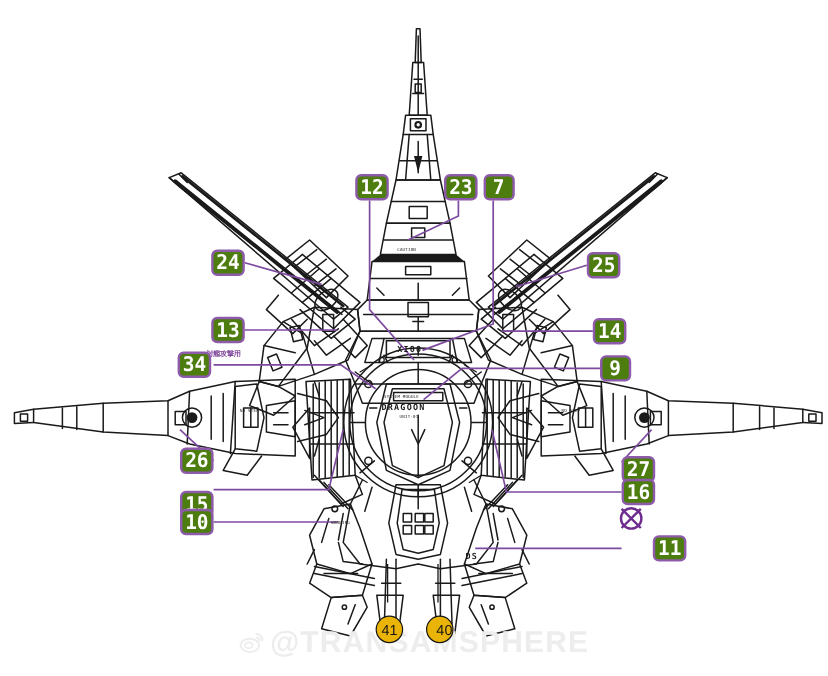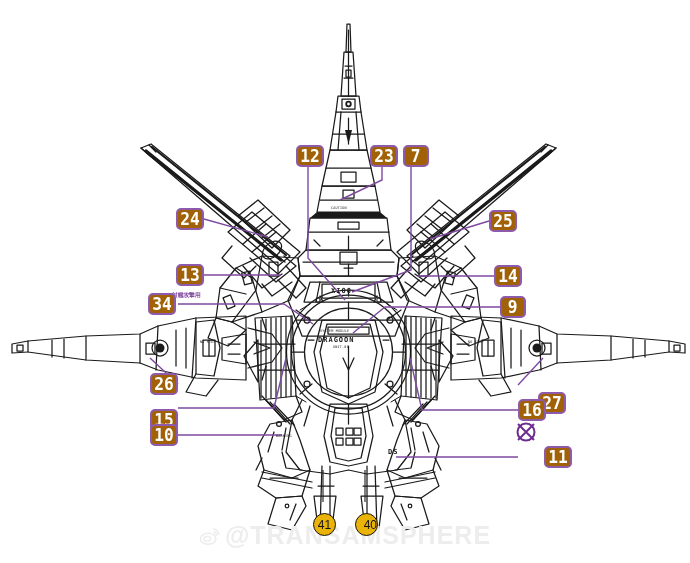--- a/index.html
+++ b/index.html
@@ -12,21 +12,21 @@
   svg.layer{position:absolute;left:0;top:0;width:690px;height:563px;overflow:visible;}
 
   
   .callout{
     position:absolute;
     box-sizing:border-box;
     height:22px;
     min-width:26px;
     padding:0 3px;
     border-radius:5px;
-    background:#a16207;
+    background:#4d7c0f;
     border:2px solid #8E5AAB;
     color:#ffffff;
     display:flex;align-items:center;justify-content:center;
     font-family:"DejaVu Sans Mono", monospace;
     font-weight:bold;
     font-size:15px;
     letter-spacing:0px;
     line-height:1;
     text-shadow:none;
     z-index:30;
@@ -458,21 +458,21 @@
       <path d="M365 502 L365 470" stroke="#1a1a1a" stroke-width="1.1"></path>
     </g>
   </svg>
 
   <div class="decal tiny" style="left:331px;top:206px;">CAUTION</div>
   <div class="decal big" style="left:331px;top:287px;">XI00</div>
   <div class="decal tiny" style="left:320px;top:329px;">SYSTEM MODULE</div>
   <div class="decal big" style="left:318px;top:336px;">DRAGOON</div>
   <div class="decal tiny" style="left:333px;top:345px;">UNIT-01</div>
   <div class="decal tiny" style="left:276px;top:434px;">WARNING</div>
-  <div class="decal big" style="left:388px;top:448px;">DS</div>
+  <div class="decal big" style="left:388px;top:460px;">DS</div>
   <div class="decal tiny" style="left:200px;top:340px;">NO STEP</div>
   <div class="decal tiny" style="left:468px;top:340px;">NO STEP</div>
 
   <div class="mini-note" style="left:172px;top:291px;">対艦攻撃用</div>
 
   <div class="callout" style="left:296px;top:145px;">
       <span>12</span>
     </div>
   <div class="callout" style="left:370px;top:145px;">
       <span>23</span>
@@ -494,21 +494,21 @@
     </div>
   <div class="callout" style="left:148px;top:293px;">
       <span>34</span>
     </div>
   <div class="callout" style="left:500px;top:296px;">
       <span>9</span>
     </div>
   <div class="callout" style="left:150px;top:373px;">
       <span>26</span>
     </div>
-  <div class="callout" style="left:518px;top:392px;margin-left:20px;">
+  <div class="callout" style="left:518px;top:380px;">
       <span>27</span>
     </div>
   <div class="callout" style="left:150px;top:397px;margin-top:12px;">
       <span>15</span>
     </div>
   <div class="callout" style="left:518px;top:399px;">
       <span>16</span>
     </div>
   <div class="callout" style="left:150px;top:424px;">
       <span>10</span>

